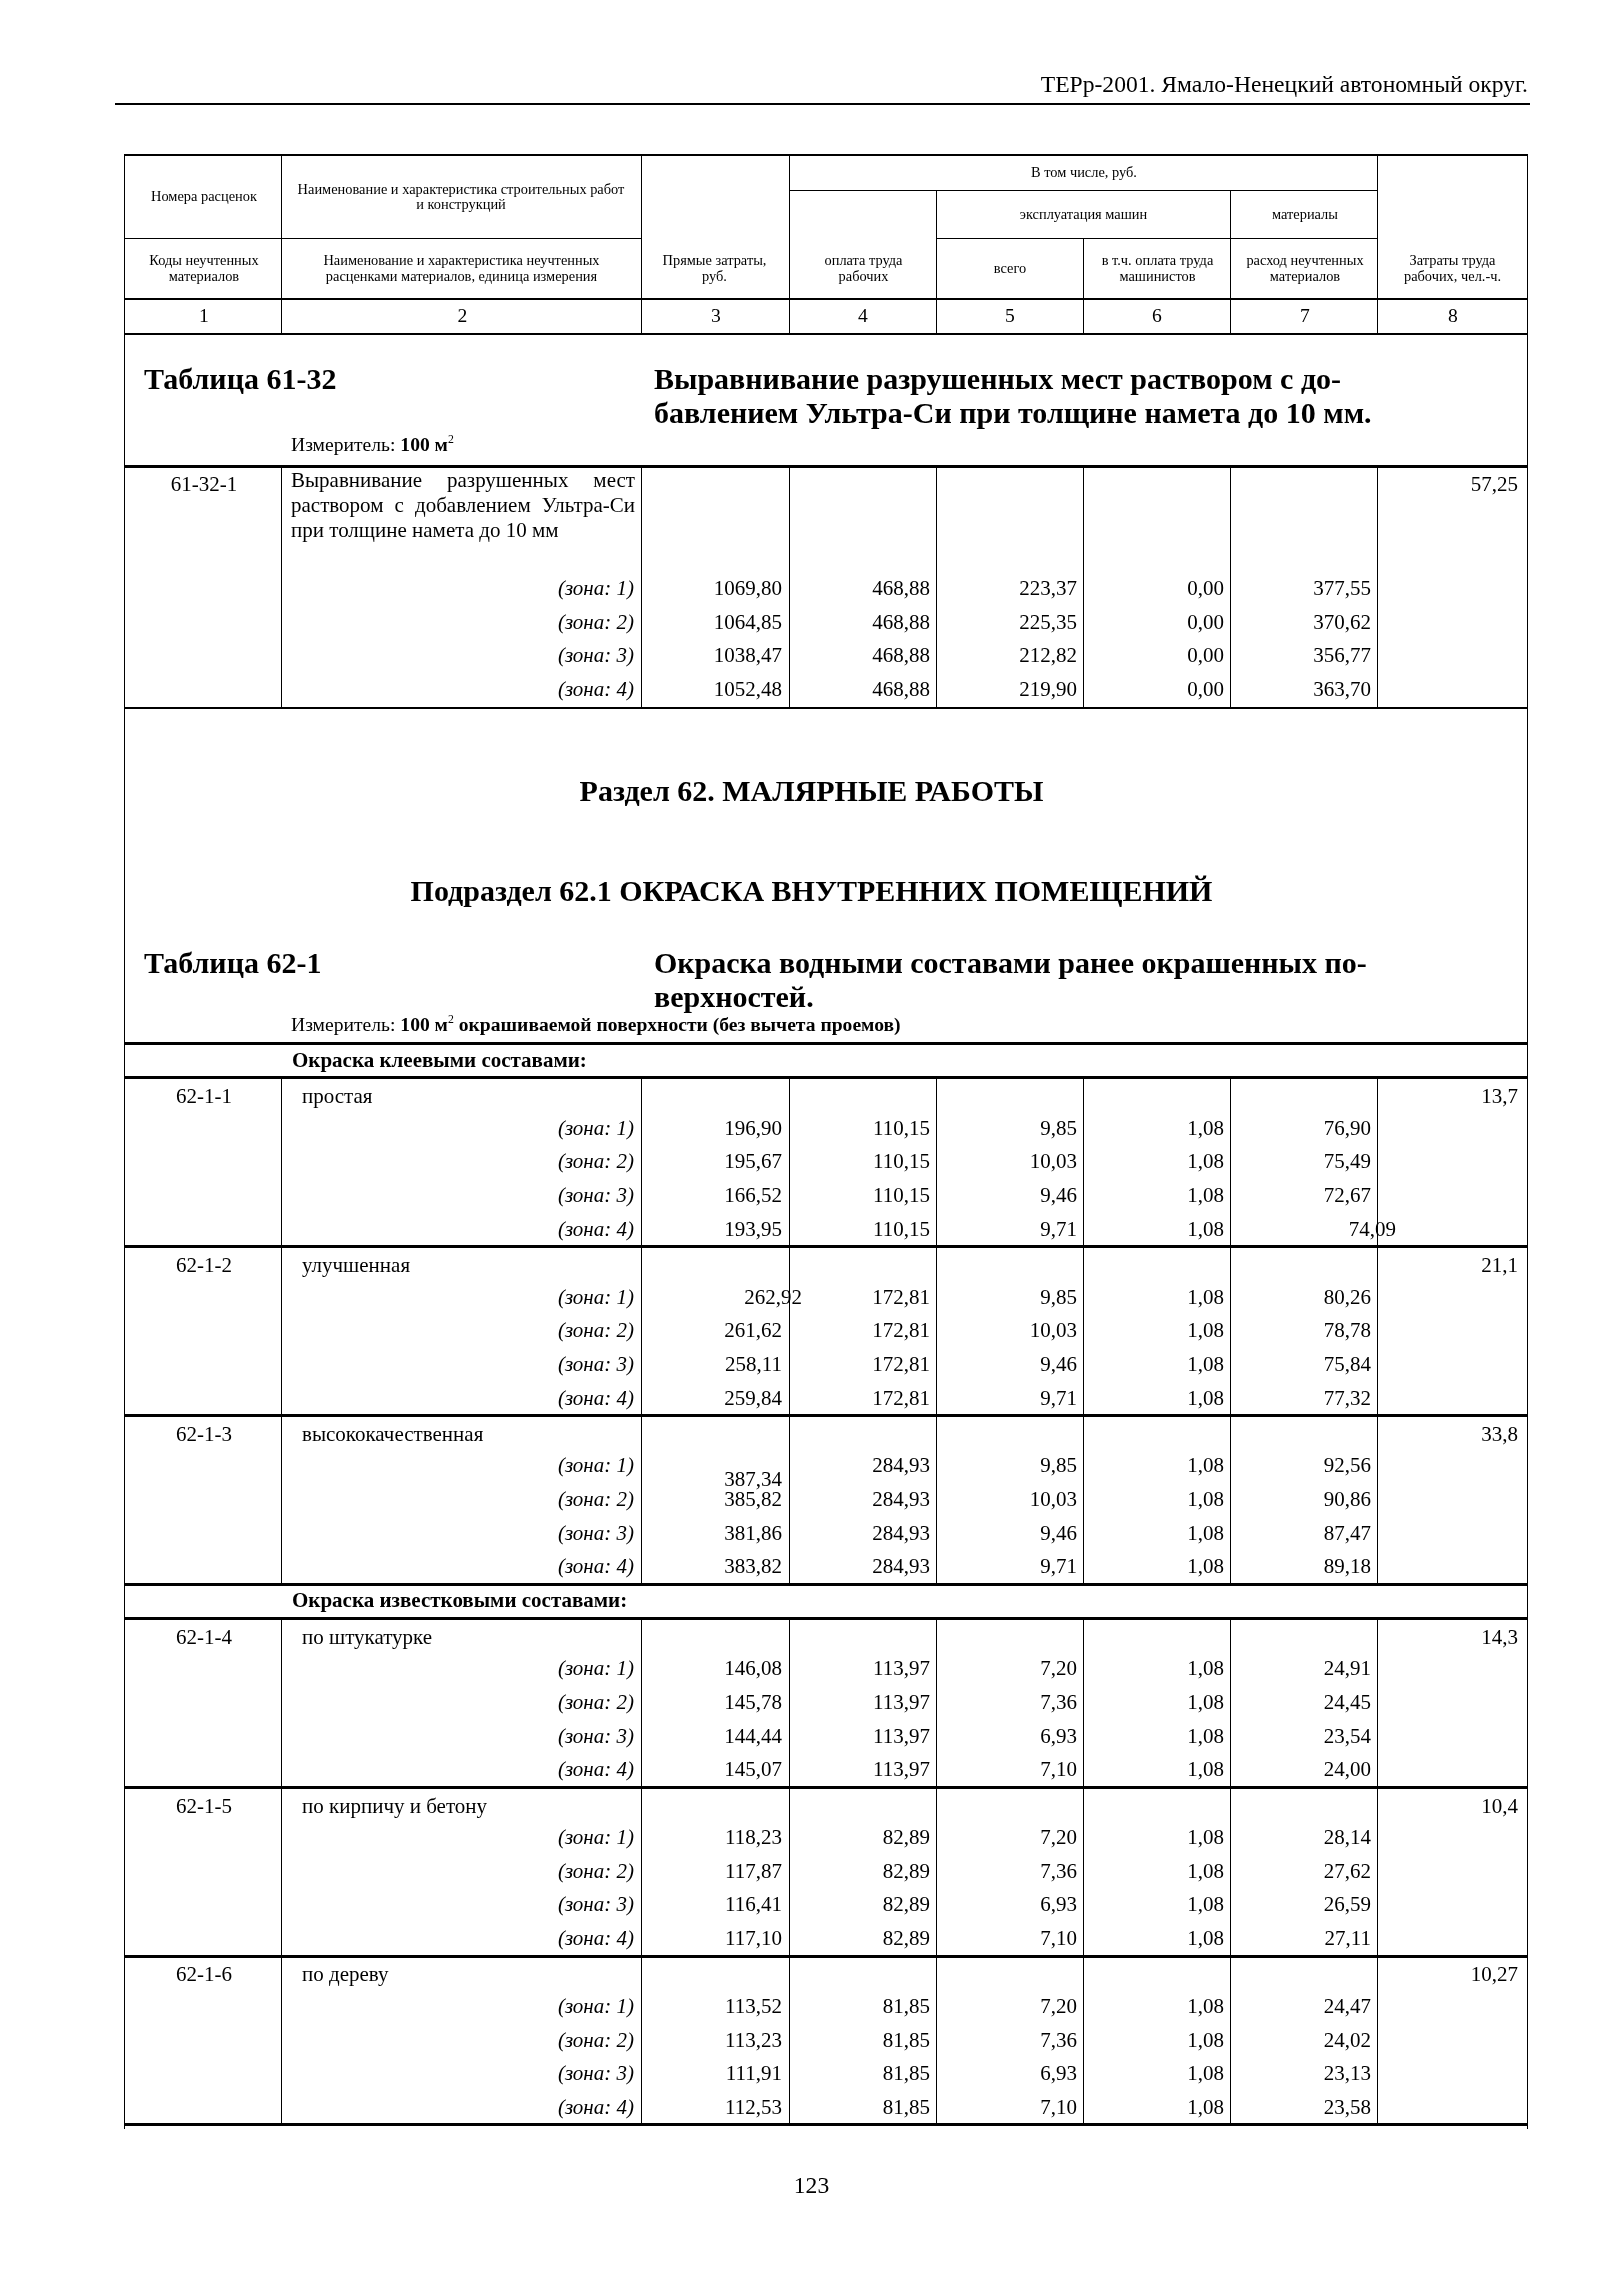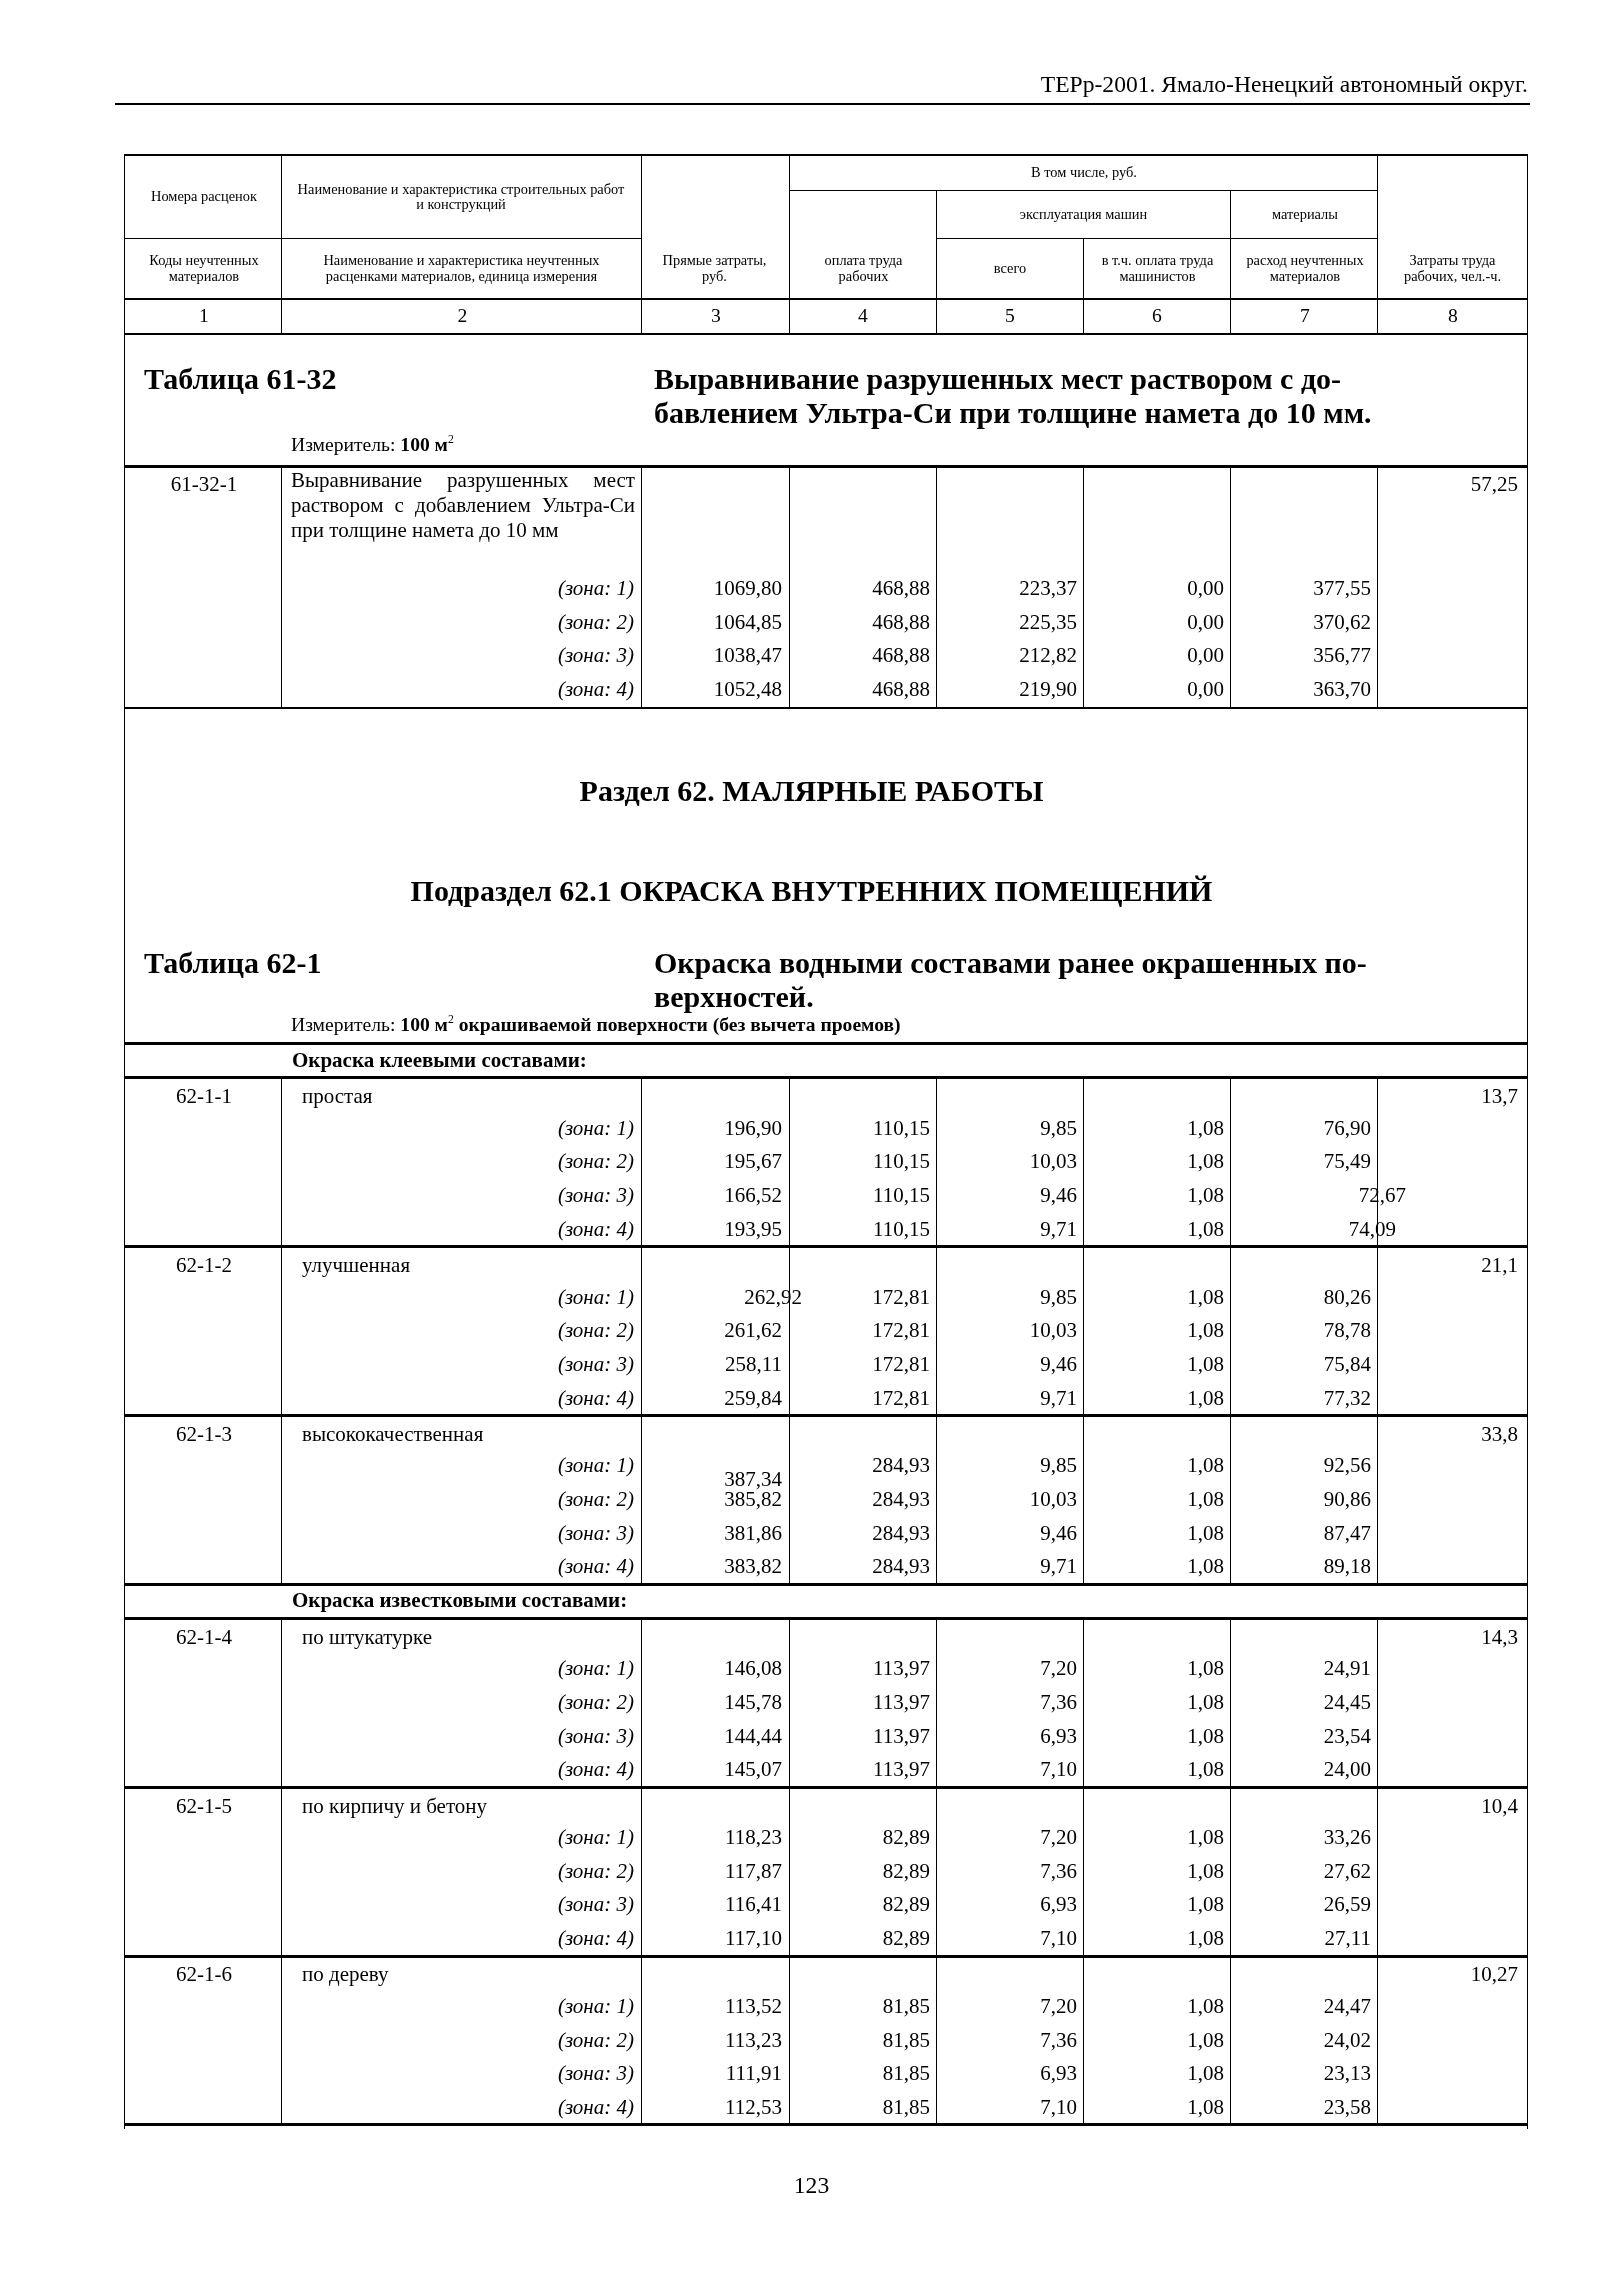--- a/index.html
+++ b/index.html
@@ -162,21 +162,21 @@
     <div class="num" style="left: 641px; top: 1149px; width: 141px;">195,67</div>
     <div class="num" style="left: 789px; top: 1149px; width: 141px;">110,15</div>
     <div class="num" style="left: 936px; top: 1149px; width: 141px;">10,03</div>
     <div class="num" style="left: 1083px; top: 1149px; width: 141px;">1,08</div>
     <div class="num" style="left: 1230px; top: 1149px; width: 141px;">75,49</div>
     <div class="zone" style="left: 288px; top: 1183px; width: 346px;">(зона: 3)</div>
     <div class="num" style="left: 641px; top: 1183px; width: 141px;">166,52</div>
     <div class="num" style="left: 789px; top: 1183px; width: 141px;">110,15</div>
     <div class="num" style="left: 936px; top: 1183px; width: 141px;">9,46</div>
     <div class="num" style="left: 1083px; top: 1183px; width: 141px;">1,08</div>
-    <div class="num" style="left: 1230px; top: 1183px; width: 141px; padding-left: 35px;">72,67</div>
+    <div class="num" style="left: 1230px; top: 1183px; width: 141px;">72,67</div>
     <div class="zone" style="left: 288px; top: 1217px; width: 346px;">(зона: 4)</div>
     <div class="num" style="left: 641px; top: 1217px; width: 141px;">193,95</div>
     <div class="num" style="left: 789px; top: 1217px; width: 141px;">110,15</div>
     <div class="num" style="left: 936px; top: 1217px; width: 141px;">9,71</div>
     <div class="num" style="left: 1083px; top: 1217px; width: 141px;">1,08</div>
     <div class="num" style="left: 1230px; top: 1217px; width: 141px; margin-left: 25px;">74,09</div>
     <div class="hl" style="left: 124px; top: 1245px; width: 1404px; height: 2.6px;"></div>
     <div class="hl" style="left: 281px; top: 1245px; width: 1.3px; height: 169px;"></div>
     <div class="hl" style="left: 641px; top: 1245px; width: 1.3px; height: 169px;"></div>
     <div class="hl" style="left: 789px; top: 1245px; width: 1.3px; height: 169px;"></div>
@@ -292,21 +292,21 @@
     <div class="hl" style="left: 1230px; top: 1786px; width: 1.3px; height: 169px;"></div>
     <div class="hl" style="left: 1377px; top: 1786px; width: 1.3px; height: 169px;"></div>
     <div class="code" style="left: 126px; top: 1794px; width: 156px;">62-1-5</div>
     <div class="name" style="left: 302px; top: 1794px;">по кирпичу и бетону</div>
     <div class="num" style="left: 1379px; top: 1794px; width: 139px;">10,4</div>
     <div class="zone" style="left: 288px; top: 1825px; width: 346px;">(зона: 1)</div>
     <div class="num" style="left: 641px; top: 1825px; width: 141px;">118,23</div>
     <div class="num" style="left: 789px; top: 1825px; width: 141px;">82,89</div>
     <div class="num" style="left: 936px; top: 1825px; width: 141px;">7,20</div>
     <div class="num" style="left: 1083px; top: 1825px; width: 141px;">1,08</div>
-    <div class="num" style="left: 1230px; top: 1825px; width: 141px;">33,26</div>
+    <div class="num" style="left: 1230px; top: 1825px; width: 141px;">28,14</div>
     <div class="zone" style="left: 288px; top: 1859px; width: 346px;">(зона: 2)</div>
     <div class="num" style="left: 641px; top: 1859px; width: 141px;">117,87</div>
     <div class="num" style="left: 789px; top: 1859px; width: 141px;">82,89</div>
     <div class="num" style="left: 936px; top: 1859px; width: 141px;">7,36</div>
     <div class="num" style="left: 1083px; top: 1859px; width: 141px;">1,08</div>
     <div class="num" style="left: 1230px; top: 1859px; width: 141px;">27,62</div>
     <div class="zone" style="left: 288px; top: 1892px; width: 346px;">(зона: 3)</div>
     <div class="num" style="left: 641px; top: 1892px; width: 141px;">116,41</div>
     <div class="num" style="left: 789px; top: 1892px; width: 141px;">82,89</div>
     <div class="num" style="left: 936px; top: 1892px; width: 141px;">6,93</div>

